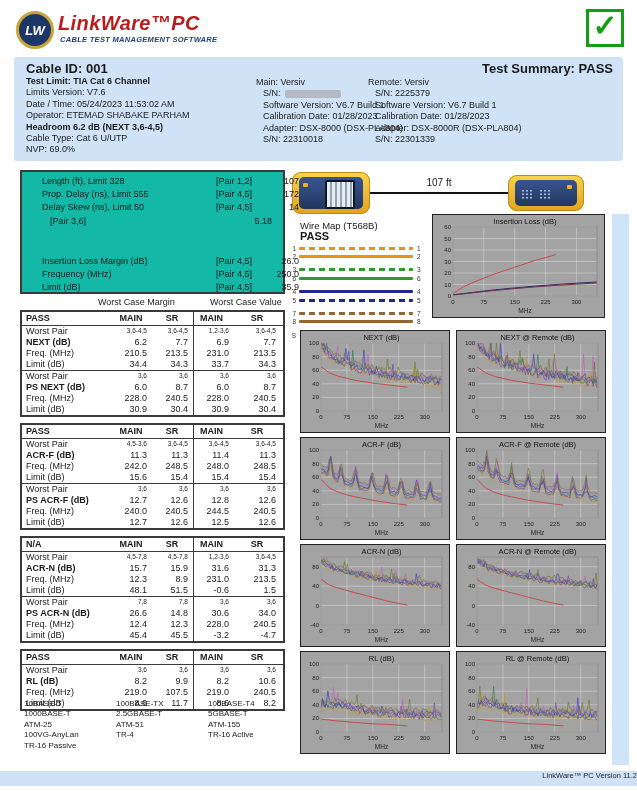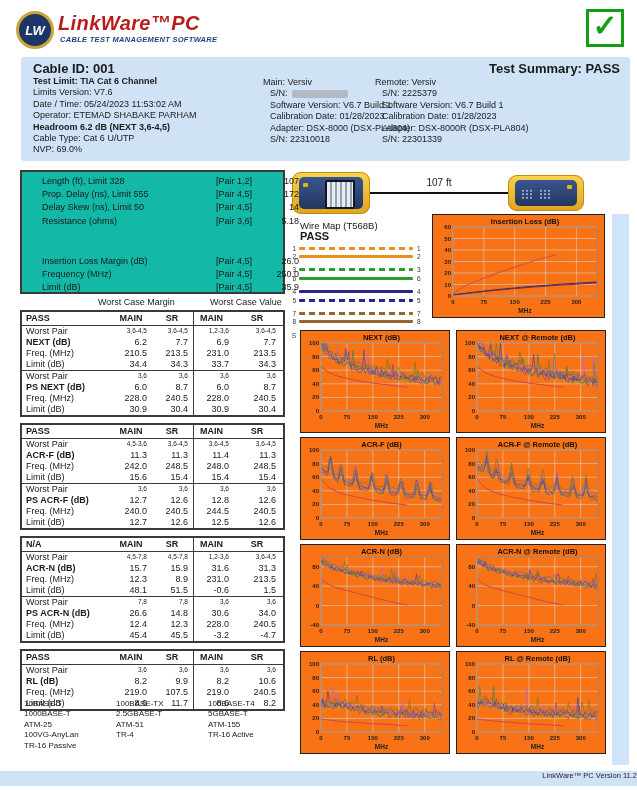--- a/index.html
+++ b/index.html
@@ -10,21 +10,21 @@
         background:#1c3667;border:3px solid #c9a43b;color:#fff;font-weight:bold;font-style:italic;
         font-size:13px;display:flex;align-items:center;justify-content:center;}
   .brand{position:absolute;left:58px;top:12px;font-size:20px;font-weight:bold;font-style:italic;
          color:#b91c1c;letter-spacing:.4px;}
   .tagline{position:absolute;left:60px;top:35px;font-size:7.5px;font-weight:bold;font-style:italic;
            color:#1c3f7d;letter-spacing:.3px;}
   .resultbox{position:absolute;left:586px;top:9px;width:32px;height:32px;background:#fff;
              border:3px solid #12a012;display:flex;align-items:center;justify-content:center;}
   .check{color:#12a012;font-size:30px;font-weight:bold;line-height:1;margin-top:-4px;}
   
-  .banner{position:absolute;left:14px;top:57px;width:609px;height:104px;background:#cfe2f6;border-radius:3px;margin-left:7px;}
+  .banner{position:absolute;left:14px;top:57px;width:609px;height:104px;background:#cfe2f6;border-radius:3px;}
   .cable-id{font-size:13px;font-weight:bold;line-height:15px;}
   .info-line{font-size:9px;line-height:11.4px;white-space:nowrap;}
   .info-line.b{font-weight:bold;}
   .info-line.ind{padding-left:7px;}
   .colL{position:absolute;left:12px;top:4px;}
   .colM{position:absolute;left:242px;top:20px;}
   .colR{position:absolute;left:354px;top:20px;}
   .summary{position:absolute;right:10px;top:4px;font-size:13px;font-weight:bold;}
   .redact{display:inline-block;width:56px;height:8px;background:#b3bac4;border-radius:2px;
           margin-left:4px;vertical-align:middle;}
@@ -77,21 +77,21 @@
   .wm-title{font-size:9.5px;line-height:11px;padding-left:12px;}
   .wm-status{font-size:11px;font-weight:bold;line-height:11px;padding-left:12px;}
   #wm-rows{margin-top:2px;}
   .wm-row{display:grid;grid-template-columns:11px 114px 14px;align-items:center;height:8.4px;}
   .wm-row.gap{margin-bottom:5px;}
   .wm-pin{font-size:6.5px;color:#333;}
   .wm-pin.l{text-align:right;padding-right:3px;}
   .wm-pin.r{padding-left:4px;}
   .wm-line{height:3px;border-radius:1px;}
   
-  .chart-box{position:absolute;border:1.5px solid #222;background:#f97316;box-sizing:border-box;font-weight:bold;}
+  .chart-box{position:absolute;border:1.5px solid #222;background:#a3a3a3;box-sizing:border-box;}
   
   .accent{position:absolute;left:612px;top:214px;width:17px;height:551px;background:#cfe4f8;}
   .footer{position:absolute;left:0;top:771px;width:637px;height:15px;background:#cfe2f6;
           font-size:7.5px;color:#223;display:flex;justify-content:flex-end;align-items:flex-start;
           padding-right:0;box-sizing:border-box;}
 </style>
 </head>
 <body>
 
 <div class="page">
@@ -219,21 +219,20 @@
         <span class="sl">Prop. Delay (ns), Limit 555</span>
         <span class="sp">[Pair 4,5]</span>
         <span class="sv">172</span>
       </div>
       <div class="sum-row">
         <span class="sl">Delay Skew (ns), Limit 50</span>
         <span class="sp">[Pair 4,5]</span>
         <span class="sv">14</span>
       </div>
       <div class="sum-row">
-        <span class="sl">Resistance (ohms)</span>
         <span class="sp">[Pair 3,6]</span>
         <span class="sv">5.18</span>
       </div>
       <div class="sum-spacer"></div>
       <div class="sum-row">
         <span class="sl">Insertion Loss Margin (dB)</span>
         <span class="sp">[Pair 4,5]</span>
         <span class="sv">26.0</span>
       </div>
       <div class="sum-row">

